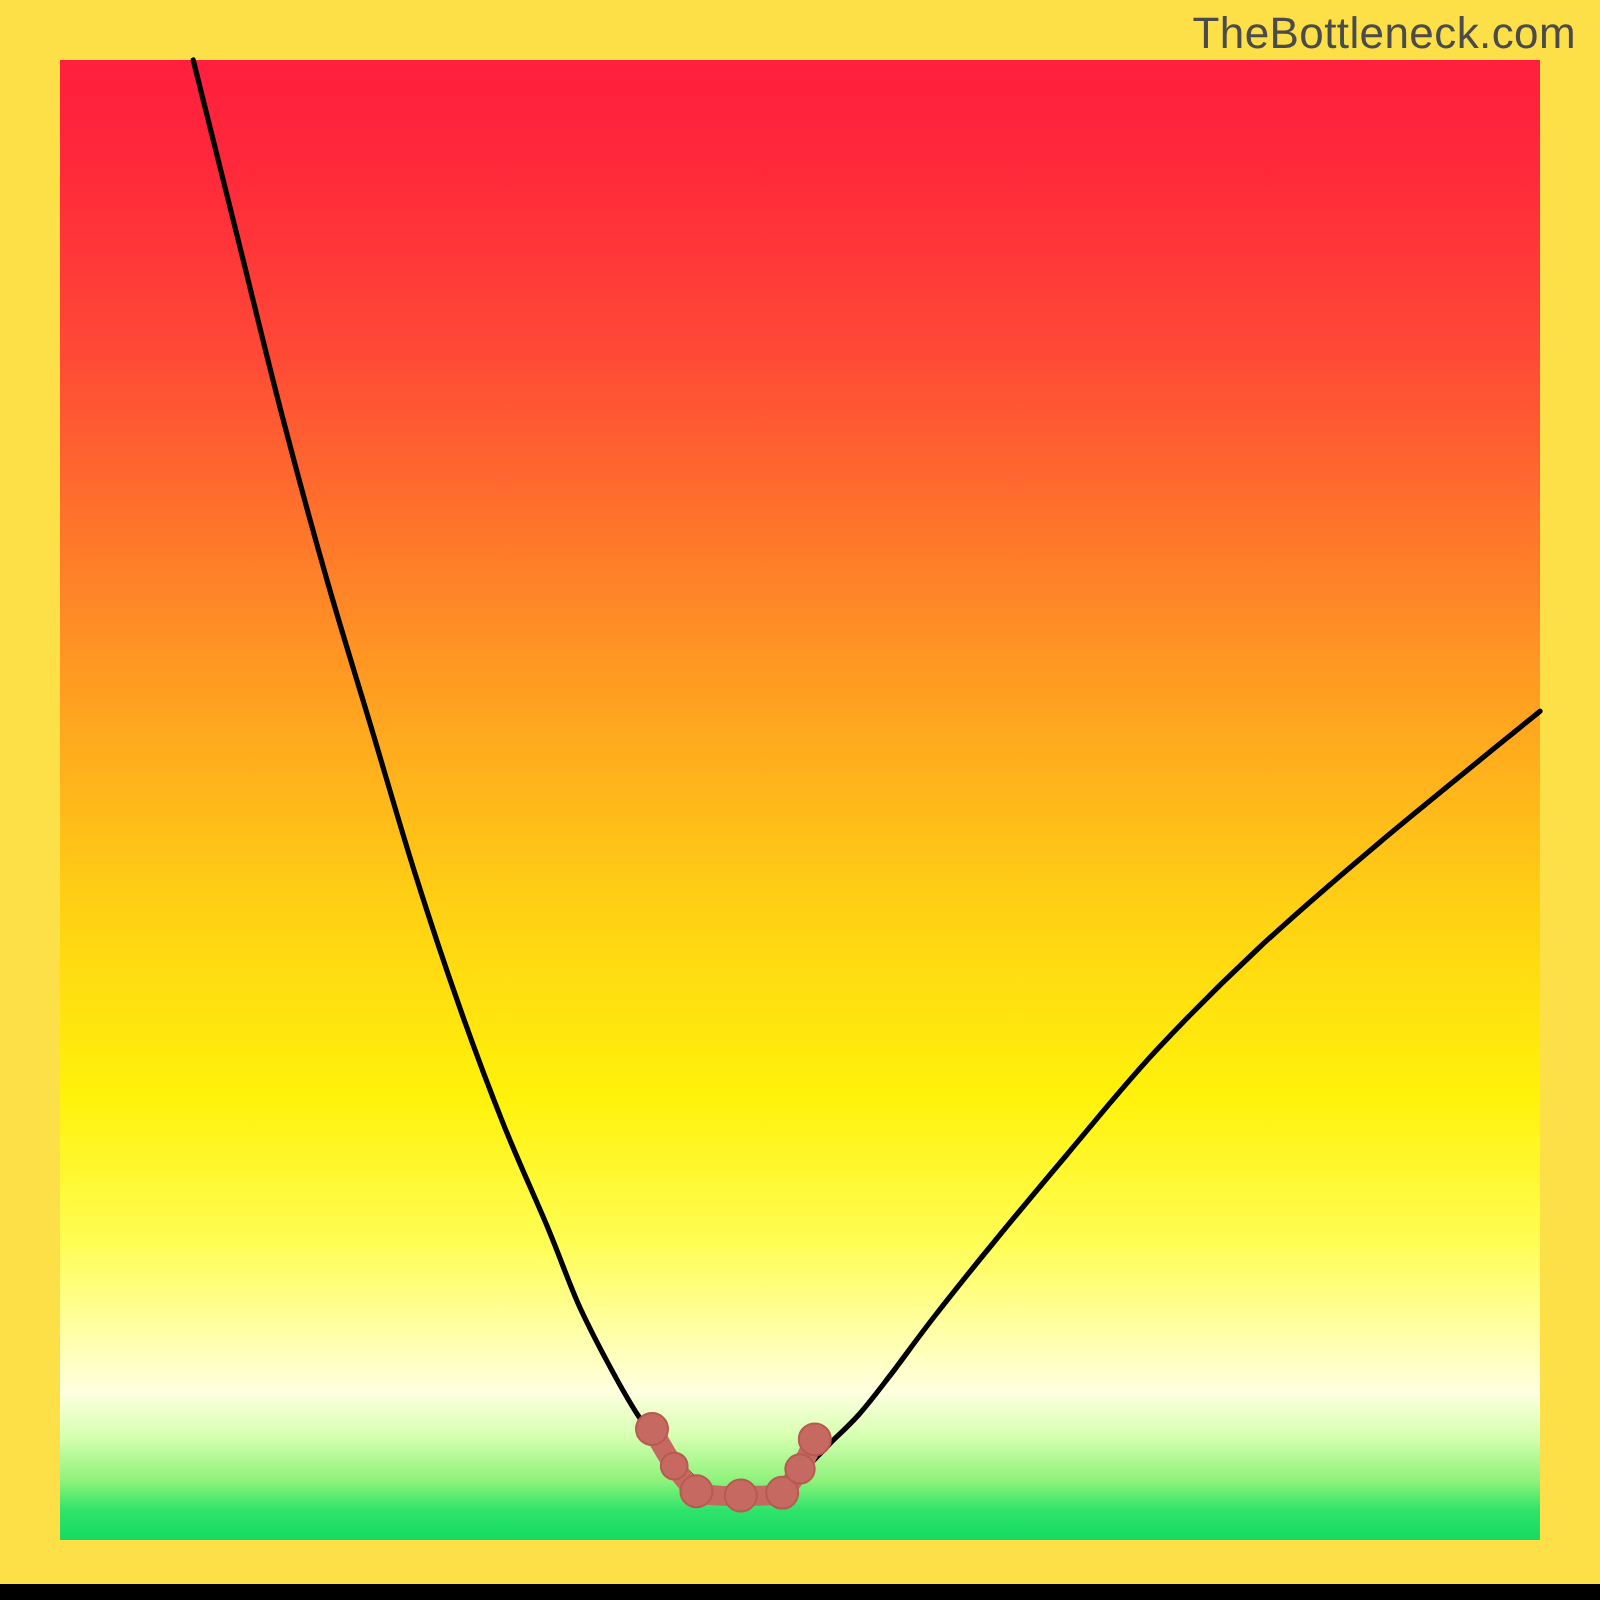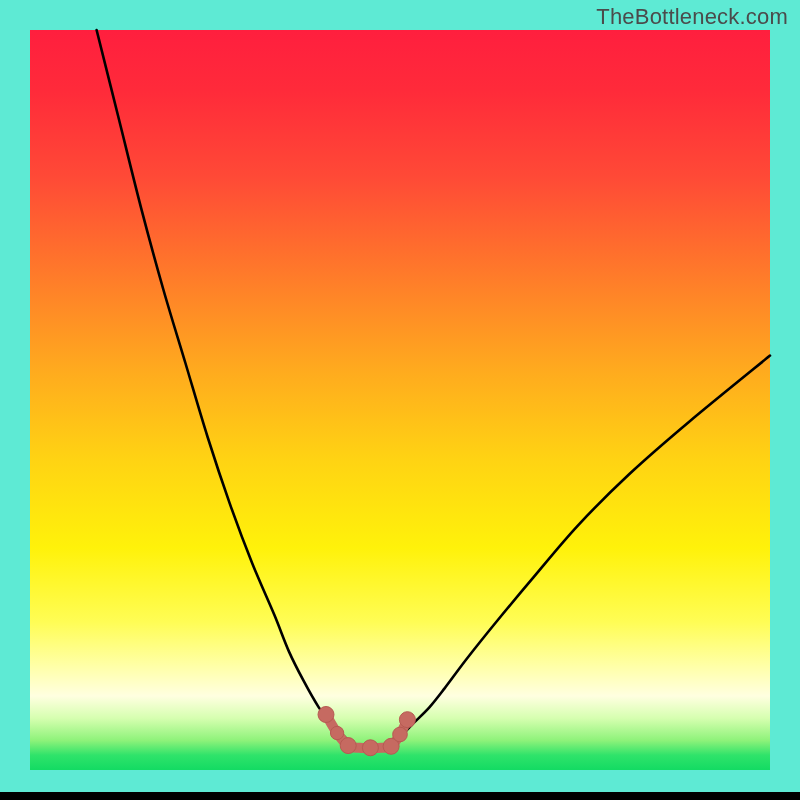--- a/index.html
+++ b/index.html
@@ -8,21 +8,21 @@
     width: 800px;
     height: 800px;
     background: #000;
     overflow: hidden;
     font-family: Arial, Helvetica, sans-serif;
   }
   .stage {
     position: relative;
     width: 800px;
     height: 792px;
-    background: #5eead4;
+    background: #fde047;
   }
   .plot {
     position: absolute;
     left: 30px;
     top: 30px;
     width: 740px;
     height: 740px;
     
     background: linear-gradient(
       to bottom,

